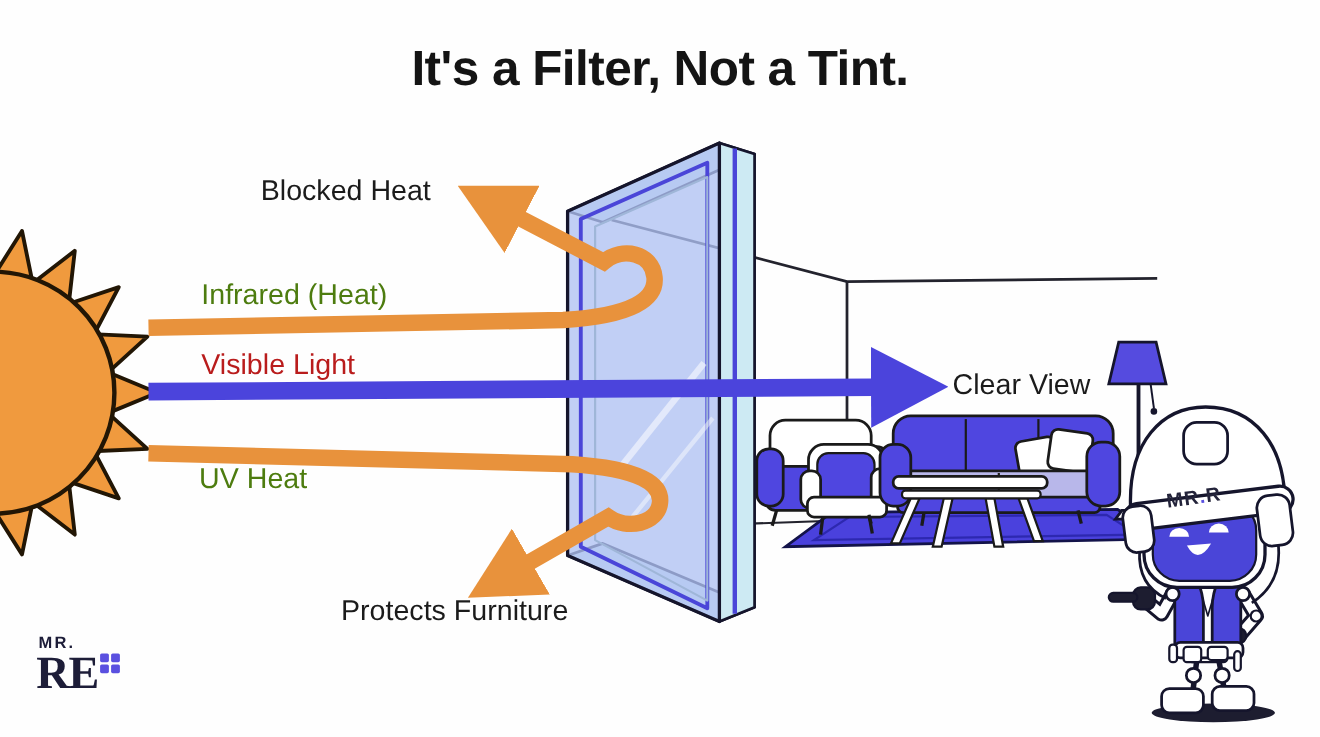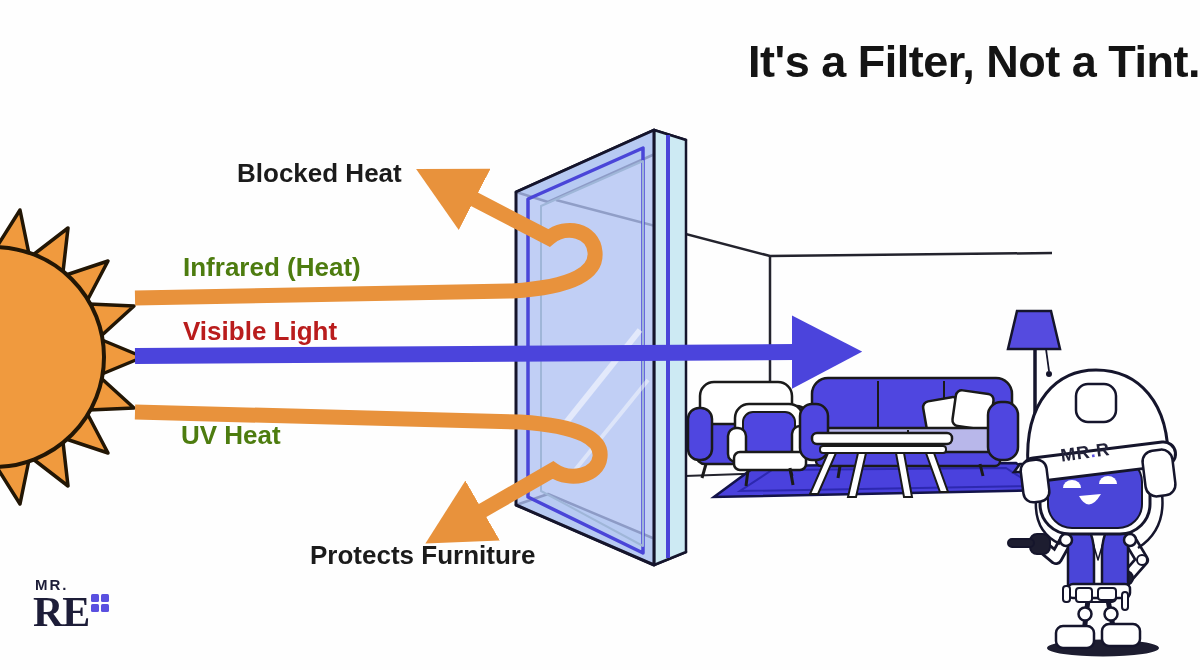--- a/index.html
+++ b/index.html
@@ -1,24 +1,24 @@
 <!DOCTYPE html>
 <html><head>
 <meta charset="utf-8">
 <style>
   html,body{margin:0;padding:0;background:#e9e9e9;}
   .canvas{
     position:relative;width:1200px;height:670px;background:#fefefe;
     overflow:hidden;font-family:"Liberation Sans",sans-serif;
   }
   .title{
-    position:absolute;top:36px;left:0;width:100%;text-align:right;
+    position:absolute;top:36px;left:0;width:100%;text-align:center;
     font-size:45px;font-weight:800;color:#141414;letter-spacing:-0.5px;
   }
-  .lbl{position:absolute;white-space:nowrap;font-weight:700;font-size:26px;}
+  .lbl{position:absolute;white-space:nowrap;font-weight:400;font-size:26px;}
   .lbl-dark{color:#1b1b1b;}
   .lbl-orange{color:#4d7c0f;}
   .lbl-blue{color:#b91c1c;}
   #lbl-blocked{left:237px;top:158px;}
   #lbl-infrared{left:183px;top:252px;}
   #lbl-visible{left:183px;top:316px;}
   #lbl-uv{left:181px;top:420px;}
   #lbl-clear{left:866px;top:334px;}
   #lbl-protects{left:286px;top:540px;margin-left:24px;}
   .stage{position:absolute;left:0;top:0;}
@@ -191,20 +191,21 @@
       <text x="1060" y="458" transform="rotate(-8 1087 450)" font-family="Liberation Sans, sans-serif" font-size="18" font-weight="bold" fill="#23233a" letter-spacing="1" stroke="none">
         <tspan>MR</tspan><tspan fill="#5a50e0">.</tspan><tspan>R</tspan>
       </text>
     </g>
   </svg>
 
   <div class="title">It's a Filter, Not a Tint.</div>
   <div class="lbl lbl-dark" id="lbl-blocked">Blocked Heat</div>
   <div class="lbl lbl-orange" id="lbl-infrared">Infrared (Heat)</div>
   <div class="lbl lbl-blue" id="lbl-visible">Visible Light</div>
+  <div class="lbl lbl-dark" id="lbl-clear">Clear View</div>
   <div class="lbl lbl-orange" id="lbl-uv">UV Heat</div>
   <div class="lbl lbl-dark" id="lbl-protects">Protects Furniture</div>
 
   <div class="logo">
     <div class="logo-top">MR.</div>
     <div class="logo-word">
       <span>RE</span>
       <span class="win-grid">
           <i></i>
           <i></i>

